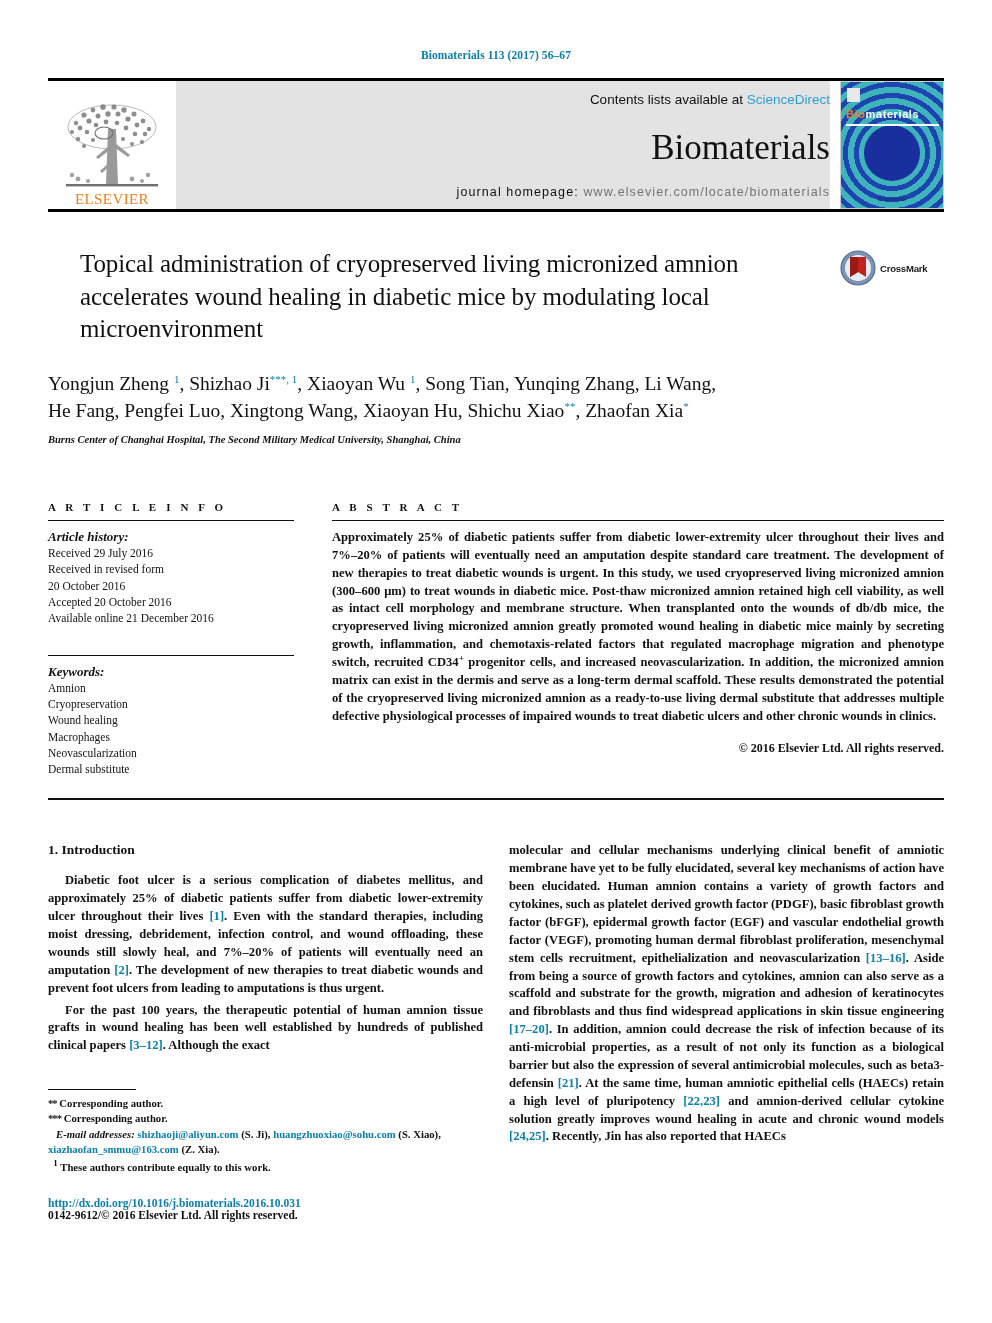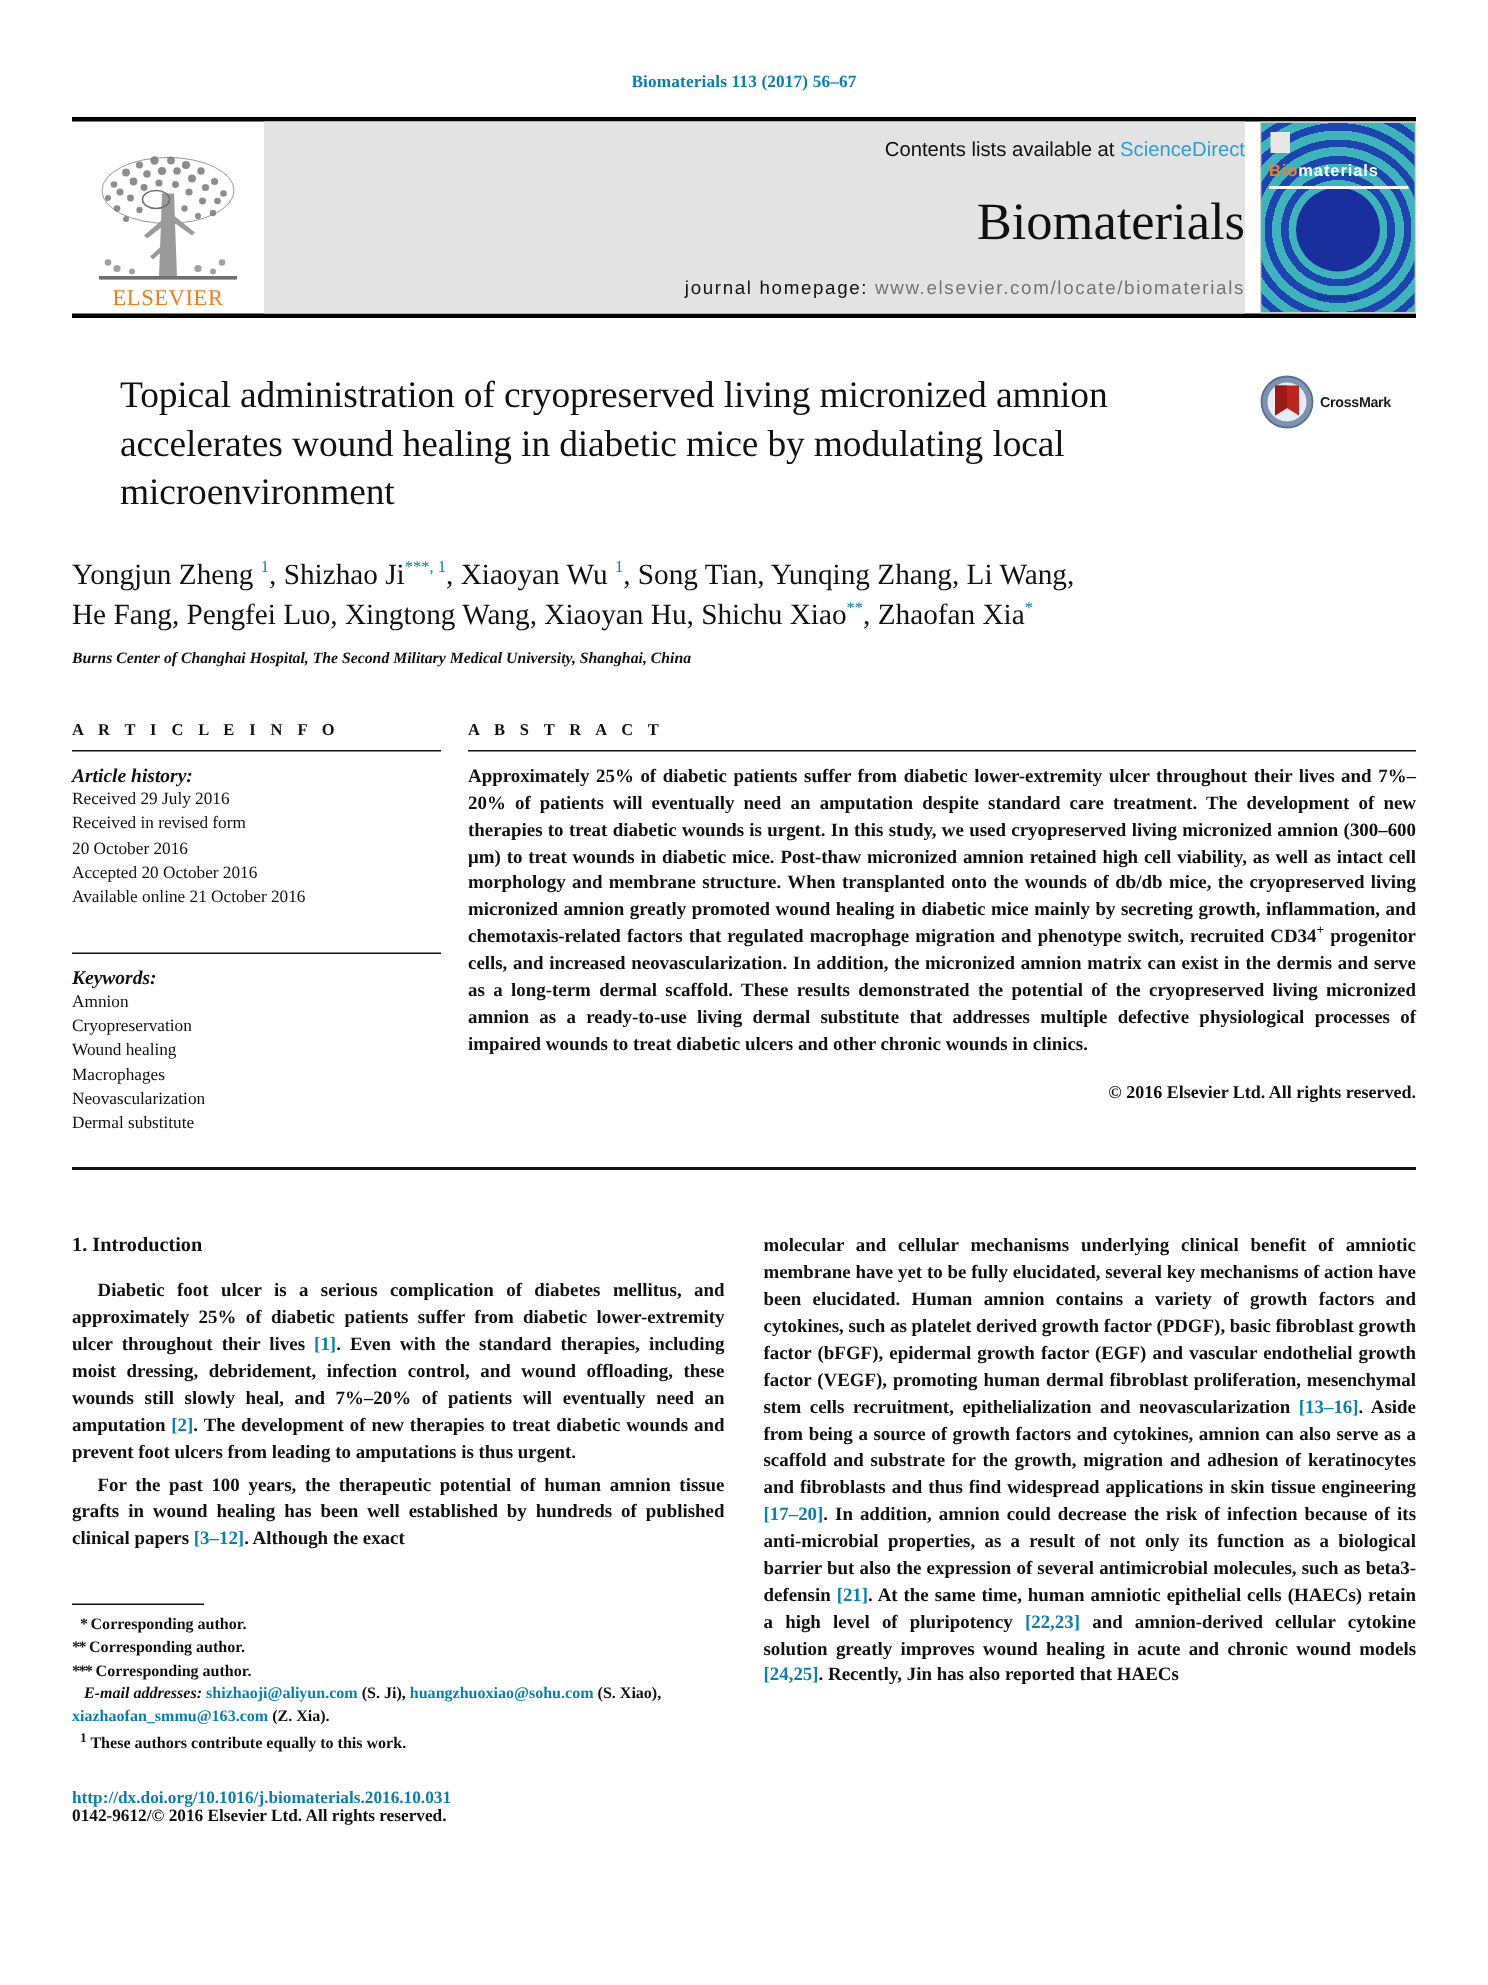--- a/index.html
+++ b/index.html
@@ -234,22 +234,22 @@
     font-style: italic;
     font-weight: bold;
     font-size: 10.5px;
     margin-top: 9px;
     color: #111;
   }
 
   
   .info-abstract {
     display: flex;
-    margin-top: 36px;
-    gap: 18px;
+    margin-top: 56px;
+    gap: 38px;
   }
   .col-info {
     flex: 0 0 246px;
     width: 246px;
   }
   .col-abstract { flex: 1 1 auto; }
   .sec-head {
     font-family: "Liberation Serif", serif;
     font-weight: bold;
     font-size: 11px;
@@ -471,21 +471,21 @@
   <div class="info-abstract">
 
     <div class="col-info">
       <div class="sec-head">A R T I C L E   I N F O</div>
       <div class="hr-thin"></div>
       <div class="hist-label">Article history:</div>
       <div class="info-line">Received 29 July 2016</div>
       <div class="info-line">Received in revised form</div>
       <div class="info-line">20 October 2016</div>
       <div class="info-line">Accepted 20 October 2016</div>
-      <div class="info-line">Available online 21 October 2016</div>
+      <div class="info-line">Available online 21 December 2016</div>
 
       <div class="kw-block">
         <div class="hr-thin"></div>
         <div class="kw-label">Keywords:</div>
         <div class="info-line">Amnion</div>
         <div class="info-line">Cryopreservation</div>
         <div class="info-line">Wound healing</div>
         <div class="info-line">Macrophages</div>
         <div class="info-line">Neovascularization</div>
         <div class="info-line">Dermal substitute</div>
@@ -506,21 +506,20 @@
 
   <div class="body-cols">
 
     <div class="bcol">
       <h2 class="section-title">1. Introduction</h2>
       <p class="para"><span>Diabetic foot ulcer is a serious complication of diabetes mellitus, and approximately 25% of diabetic patients suffer from diabetic lower-extremity ulcer throughout their lives </span><span class="ref">[1]</span><span>. Even with the standard therapies, including moist dressing, debridement, infection control, and wound offloading, these wounds still slowly heal, and 7%–20% of patients will eventually need an amputation </span><span class="ref">[2]</span><span>. The development of new therapies to treat diabetic wounds and prevent foot ulcers from leading to amputations is thus urgent.</span></p>
       <p class="para"><span>For the past 100 years, the therapeutic potential of human amnion tissue grafts in wound healing has been well established by hundreds of published clinical papers </span><span class="ref">[3–12]</span><span>. Although the exact</span></p>
 
       <div class="footnotes">
         <div class="fn-rule"></div>
-        <div class="fn-line">&nbsp;&nbsp;<span class="star">*</span><span> Corresponding author.</span></div>
         <div class="fn-line"><span class="star">**</span><span> Corresponding author.</span></div>
         <div class="fn-line"><span class="star">***</span><span> Corresponding author.</span></div>
         <div class="fn-line">&nbsp;&nbsp;&nbsp;<span class="fn-em">E-mail addresses:</span>
           <span class="fn-link">shizhaoji@aliyun.com</span><span> (S. Ji), </span><span class="fn-link">huangzhuoxiao@sohu.com</span><span> (S. Xiao), </span><span class="fn-link">xiazhaofan_smmu@163.com</span><span> (Z. Xia).</span>
         </div>
         <div class="fn-line">&nbsp;&nbsp;<sup>1</sup><span> These authors contribute equally to this work.</span></div>
 
         <div class="doi-block">
           <div class="doi-link">http://dx.doi.org/10.1016/j.biomaterials.2016.10.031</div>
           <div class="issn-line">0142-9612/© 2016 Elsevier Ltd. All rights reserved.</div>

